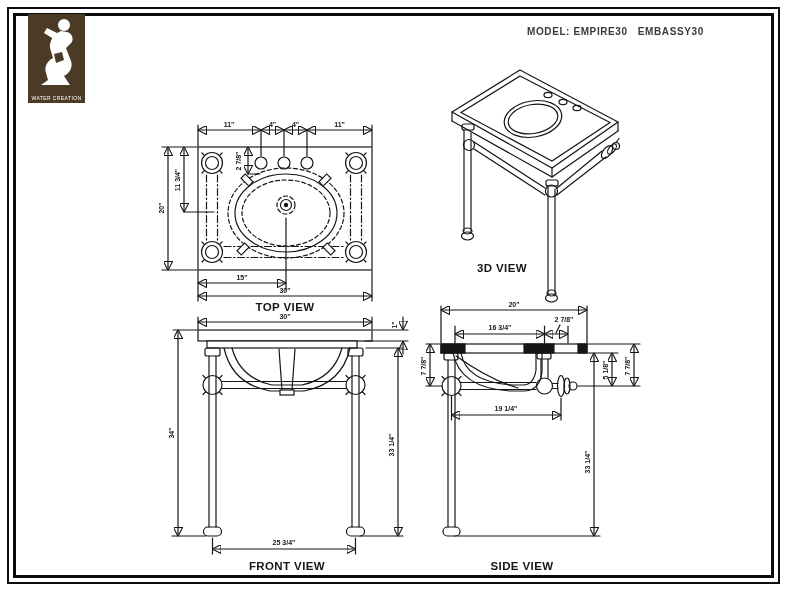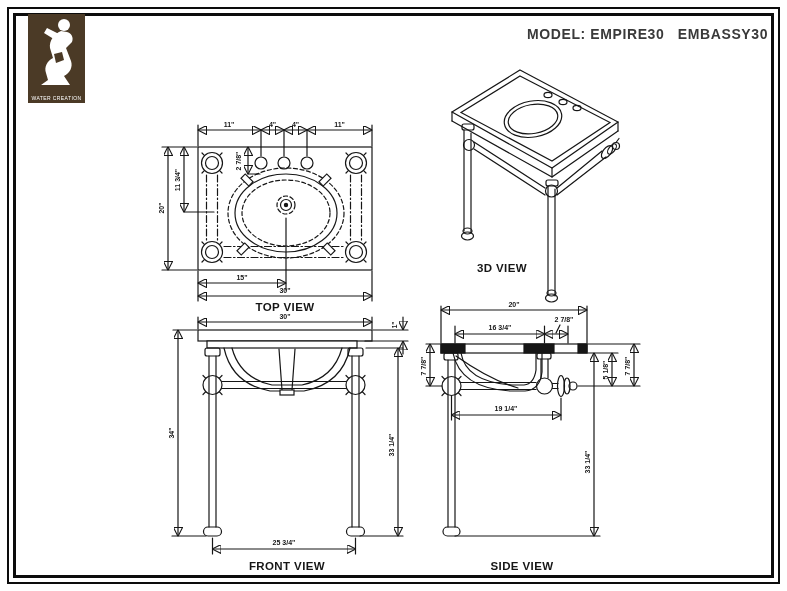--- a/index.html
+++ b/index.html
@@ -3,21 +3,21 @@
 <meta charset="utf-8">
 <style>
   html,body{margin:0;padding:0;background:#fff;}
   #sheet{position:relative;width:787px;height:591px;background:#fff;overflow:hidden;
          font-family:"Liberation Sans",sans-serif;}
   .frame-outer{position:absolute;inset:7px;border:2px solid #0c0c0c;pointer-events:none;}
   .frame-inner{position:absolute;inset:13px;border:3px solid #0c0c0c;pointer-events:none;}
   #logo{position:absolute;left:28px;top:14px;width:57px;height:89px;}
   #logo .brand{position:absolute;left:0;right:0;bottom:2px;text-align:center;
                font-size:5px;letter-spacing:.4px;color:#fff;white-space:nowrap;}
-  #title{position:absolute;left:505px;top:26px;font-weight:bold;font-size:14px;
+  #title{position:absolute;left:505px;top:26px;font-weight:bold;font-size:10px;
          color:#3a3a3a;letter-spacing:.6px;white-space:pre;padding-left:22px;}
   svg.draw{position:absolute;}
   .draw line,.draw path,.draw rect,.draw circle,.draw ellipse,.draw polygon,.draw polyline{
     fill:none;stroke:#161616;stroke-width:1.2;stroke-linecap:round;}
   .draw .fw{fill:#fff;}
   .draw .fb{fill:#161616;stroke:#161616;}
   .draw text{stroke:none;fill:#161616;}
   .dim{font:bold 7px "Liberation Sans",sans-serif;}
   .vlabel{font:bold 11.5px "Liberation Sans",sans-serif;letter-spacing:.4px;}
   .thk{stroke-width:1.8;}

